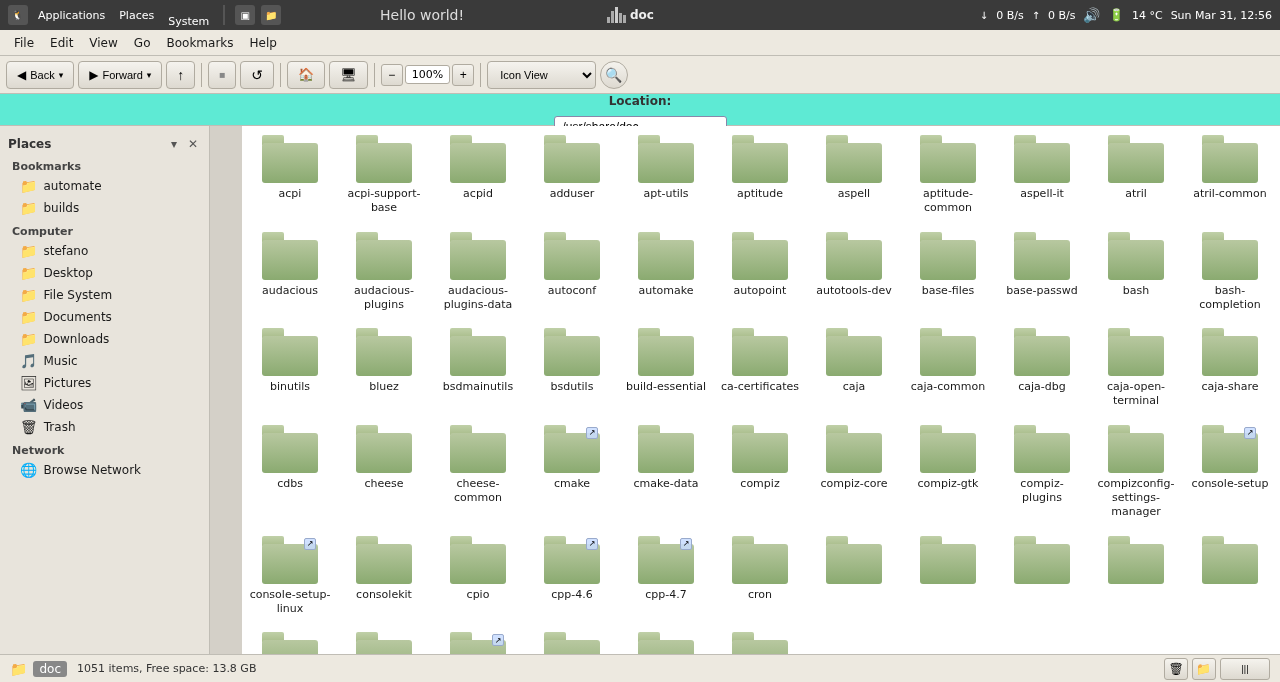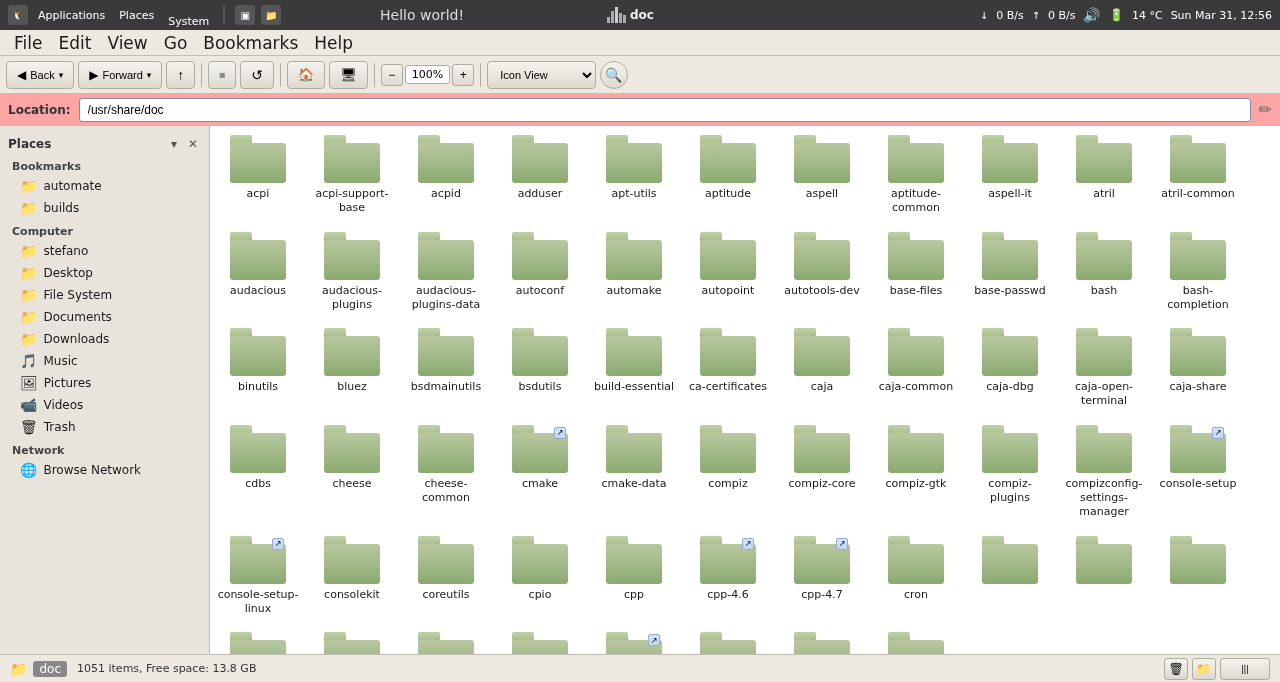--- a/index.html
+++ b/index.html
@@ -27,21 +27,21 @@
       display: flex;
       align-items: center;
       padding: 0 6px;
       border-bottom: 1px solid #c0bdb5;
     }
     .menubar-item {
       padding: 3px 8px;
       color: #1a1a1a;
       cursor: pointer;
       border-radius: 3px;
-      font-size: 17px;
+      font-size: 12px;
     }
 
     
     .toolbar {
       background: #ede9e0;
       height: 38px;
       display: flex;
       align-items: center;
       padding: 0 6px;
       gap: 4px;
@@ -61,27 +61,28 @@
     }
     .toolbar-separator { width: 1px; height: 24px; background: #b0aba0; margin: 0 2px; }
     .zoom-section { display: flex; align-items: center; gap: 2px; }
     .zoom-btn { background: linear-gradient(to bottom, #f5f3ee, #ddd9d0); border: 1px solid #b0aba0; border-radius: 3px; width: 22px; height: 22px; cursor: pointer; display: flex; align-items: center; justify-content: center; font-size: 12px; }
     .zoom-value { background: #fff; border: 1px solid #b0aba0; border-radius: 3px; padding: 2px 6px; font-size: 11px; min-width: 45px; text-align: center; }
     .view-select { background: linear-gradient(to bottom, #f5f3ee, #ddd9d0); border: 1px solid #b0aba0; border-radius: 4px; padding: 3px 8px; font-size: 11px; height: 28px; cursor: pointer; }
     .search-btn { background: linear-gradient(to bottom, #f5f3ee, #ddd9d0); border: 1px solid #b0aba0; border-radius: 50%; width: 28px; height: 28px; cursor: pointer; display: flex; align-items: center; justify-content: center; font-size: 14px; }
 
     
     .location-bar {
-      background: #fca5a5;
+      background: #5eead4;
       height: 32px;
       display: flex;
       align-items: center;
       padding: 0 8px;
       gap: 8px;
       border-bottom: 1px solid #c0bdb5;
+      flex-direction: column;
     }
     .location-label { font-size: 12px; color: #333; font-weight: bold; }
     .location-input { flex: 1; background: #fff; border: 1px solid #8888aa; border-radius: 3px; padding: 3px 8px; font-size: 12px; height: 24px; }
     .location-edit-btn { background: none; border: none; cursor: pointer; font-size: 16px; color: #666; }
 
     
     .main-layout { display: flex; height: calc(682px - 30px - 26px - 38px - 32px - 28px); }
 
     
     .sidebar {
@@ -119,20 +120,21 @@
       border-radius: 3px;
       margin: 0 4px;
     }
 
     
     .file-area {
       flex: 1;
       background: #ffffff;
       overflow-y: scroll;
       padding: 3px;
+      margin-left: 32px;
     }
     .file-grid {
       display: flex;
       flex-wrap: wrap;
       gap: 4px;
       align-content: flex-start;
     }
     .file-item {
       display: flex;
       flex-direction: column;
@@ -696,40 +698,26 @@
           </div>
           <div class="file-label">console-setup-linux</div>
         </div>
         <div class="file-item" title="consolekit">
           <div class="folder-icon">
             <div class="folder-tab"></div>
             <div class="folder-body"></div>
           </div>
           <div class="file-label">consolekit</div>
         </div>
-        <div class="file-item" title="coreutils">
-          <div class="folder-icon">
-            <div class="folder-tab"></div>
-            <div class="folder-body"></div>
-          </div>
-          <div class="file-label">coreutils</div>
-        </div>
         <div class="file-item" title="cpio">
           <div class="folder-icon">
             <div class="folder-tab"></div>
             <div class="folder-body"></div>
           </div>
           <div class="file-label">cpio</div>
-        </div>
-        <div class="file-item" title="cpp">
-          <div class="folder-icon">
-            <div class="folder-tab"></div>
-            <div class="folder-body"></div>
-          </div>
-          <div class="file-label">cpp</div>
         </div>
         <div class="file-item" title="cpp-4.6">
           <div class="folder-icon">
             <div class="folder-tab"></div>
             <div class="folder-body"></div>
             <div class="folder-emblem" style="position: absolute; top: 2px; right: 2px; width: 12px; height: 12px; background: rgba(200, 220, 255, 0.85); border: 1px solid rgb(153, 170, 204); border-radius: 2px; font-size: 8px; display: flex; align-items: center; justify-content: center;">↗</div>
           </div>
           <div class="file-label">cpp-4.6</div>
         </div>
         <div class="file-item" title="cpp-4.7">

